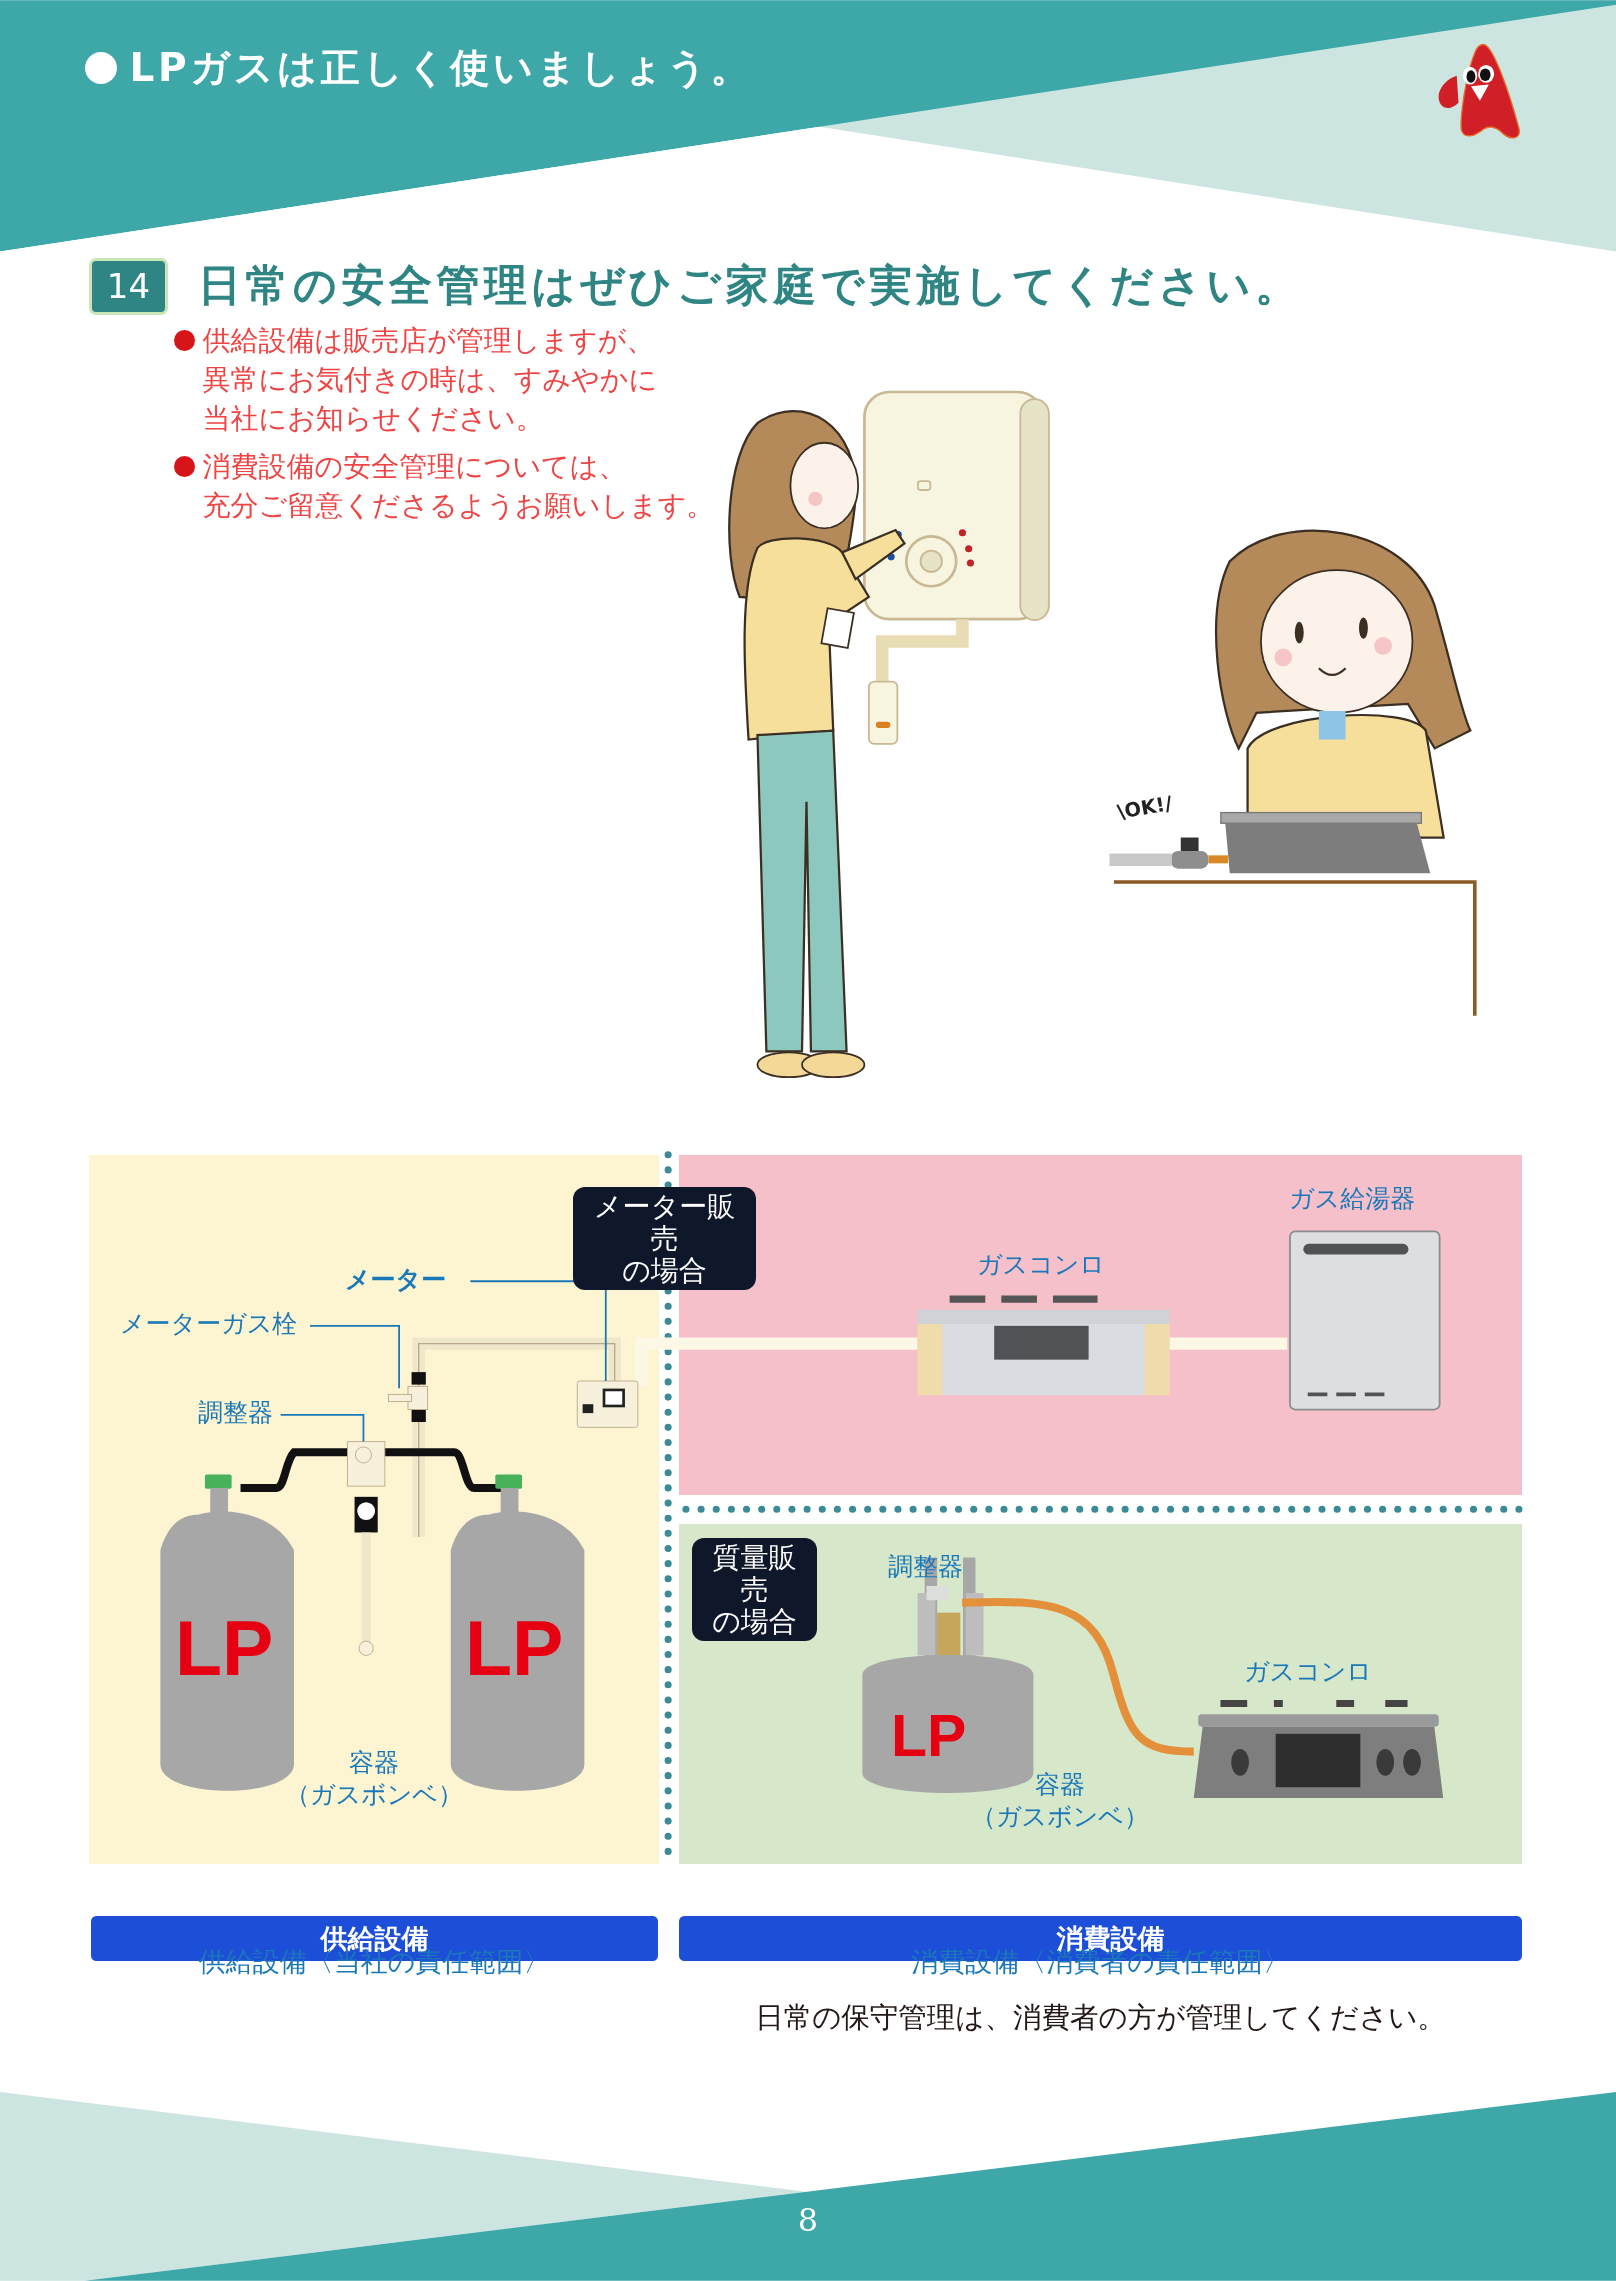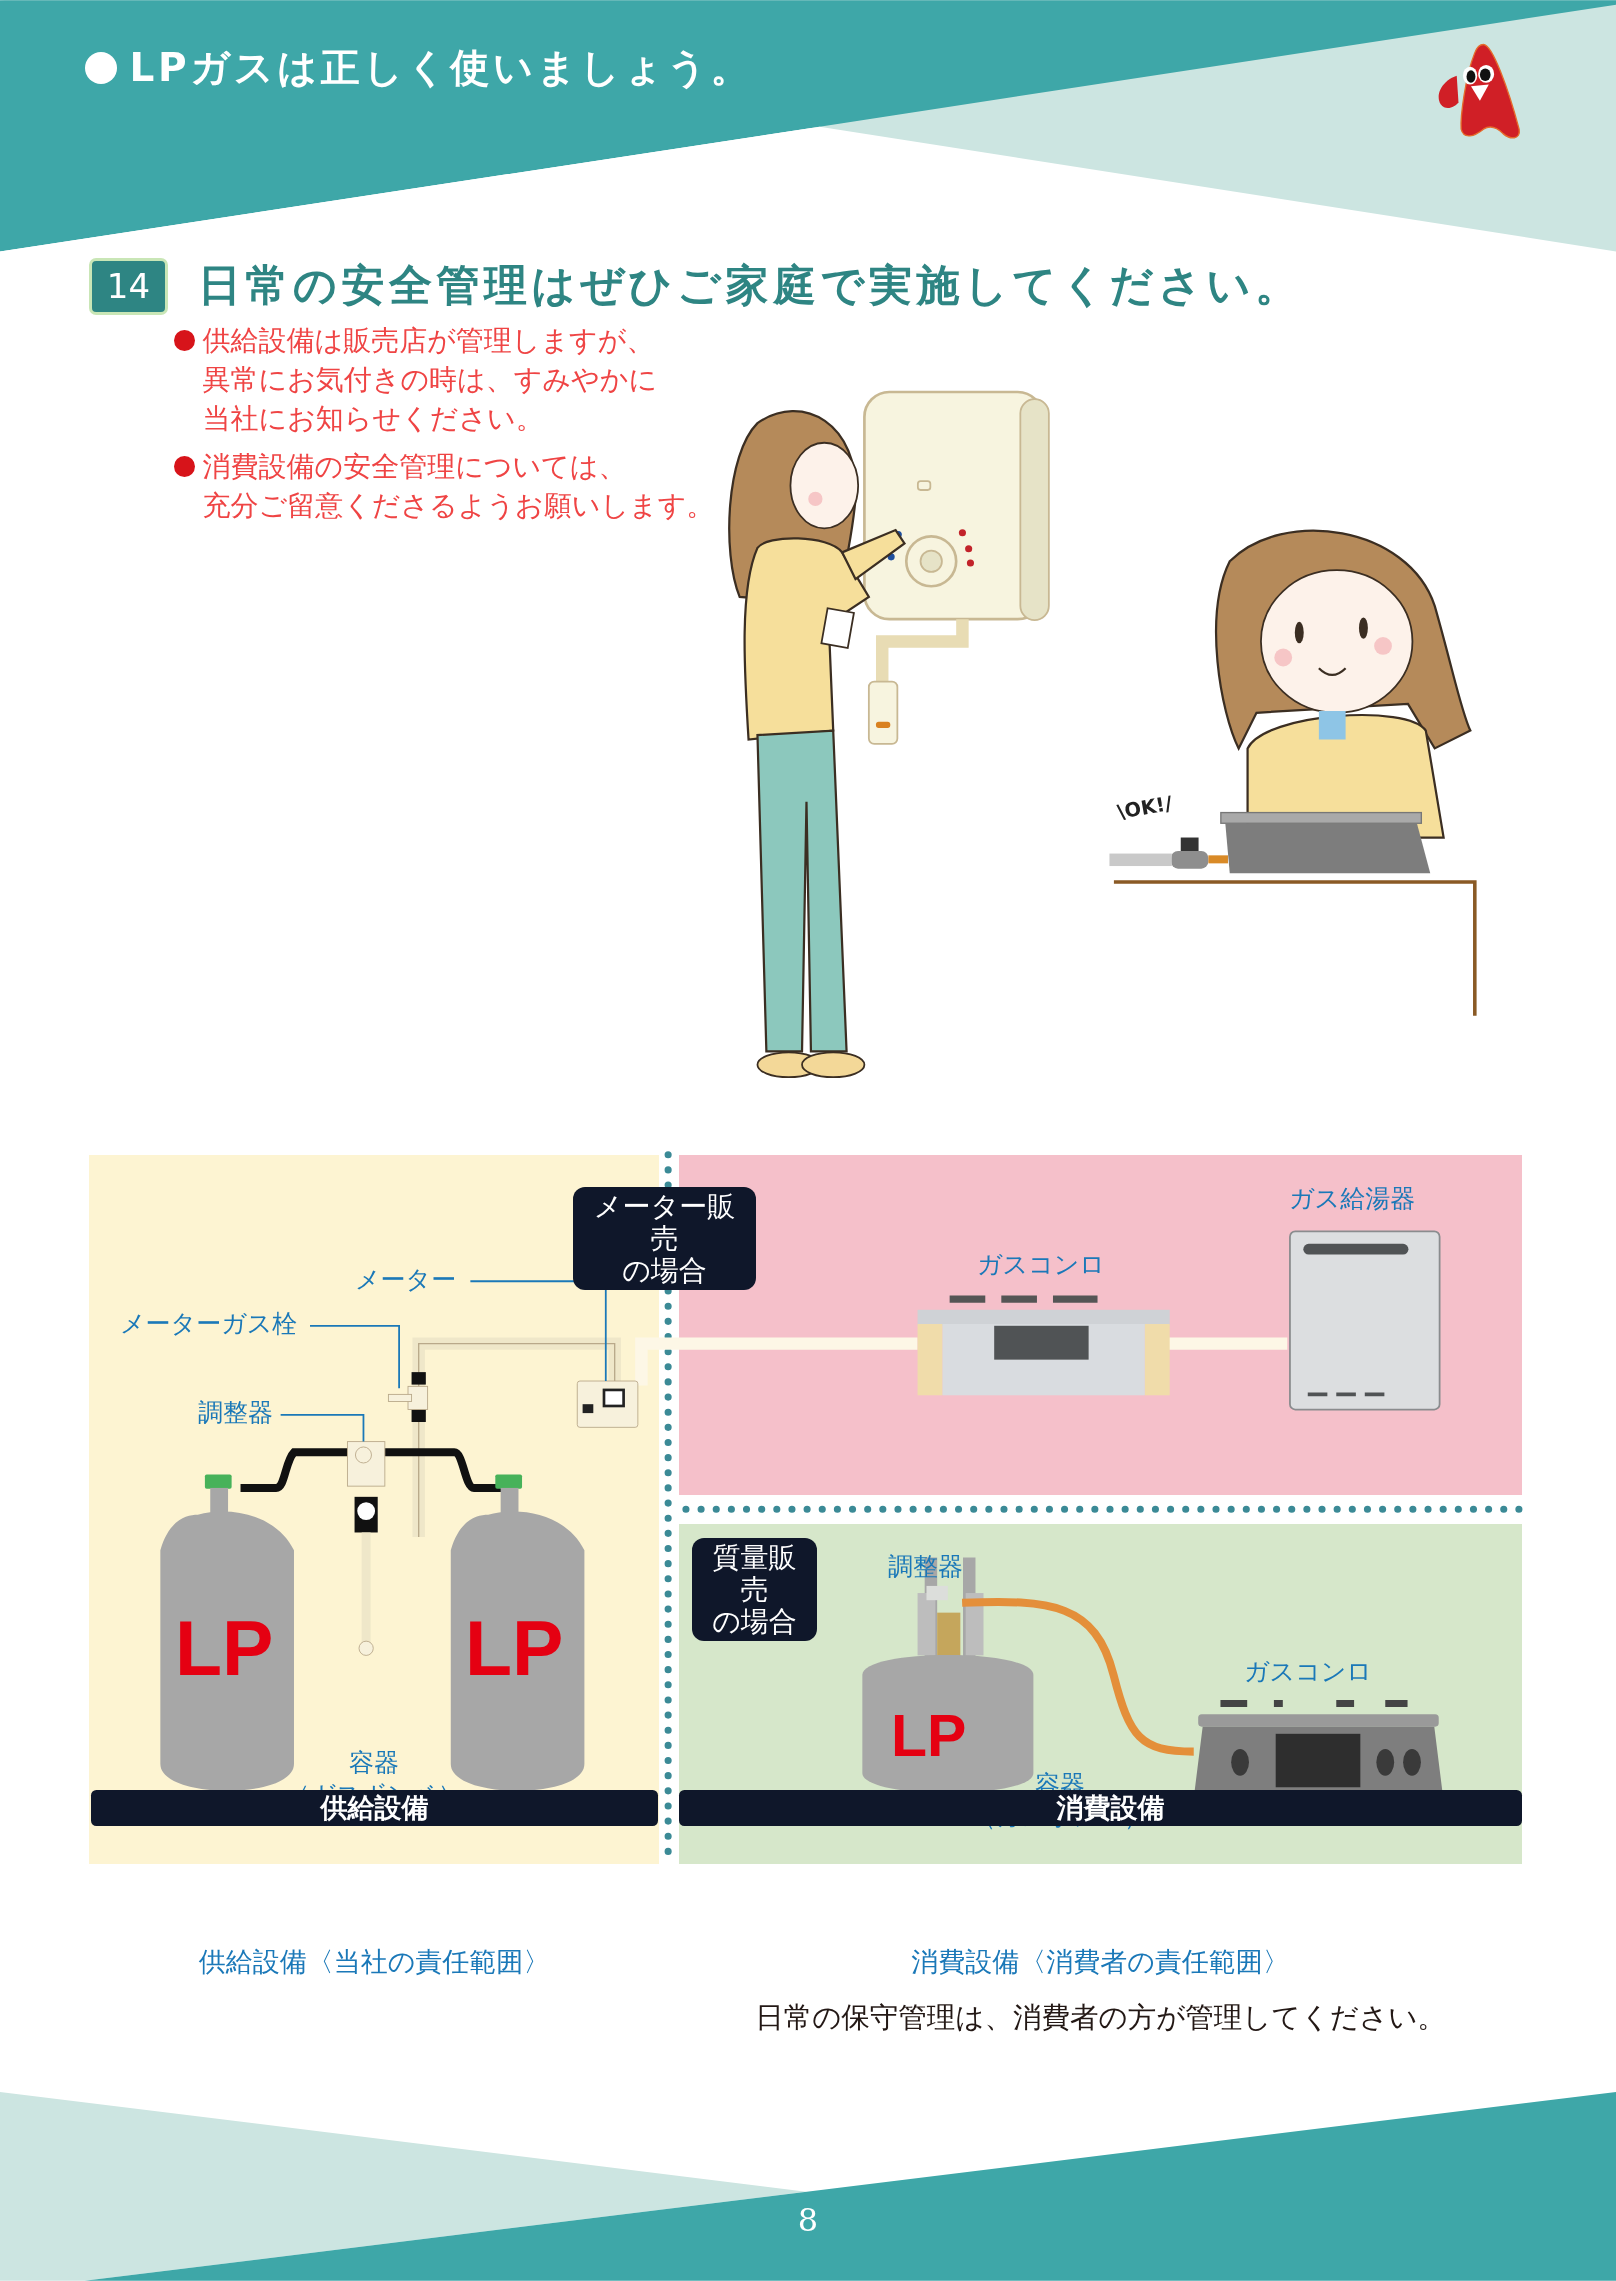--- a/index.html
+++ b/index.html
@@ -44,21 +44,21 @@
     line-height: 32px; text-align: center; border-radius: 12px; padding: 3.6px 9px; white-space: pre-line;
   }
   .tag-meter { left: 573px; top: 1187px; width: 183px; }
   .tag-mass { left: 692px; top: 1538px; width: 125px; }
 
   .lbl { position: absolute; color: #1a78b8; font-size: 25px; white-space: pre-line; text-align: center; line-height: 32px; }
 
   .lp { position: absolute; color: #e50012; font-weight: bold; font-family: "Liberation Sans", sans-serif; }
 
   .bar {
-    position: absolute; top: 1790px; height: 36px; background: #0f172a; border-radius: 5.3px;
+    position: absolute; top: 1916px; height: 45px; background: #1d4ed8; border-radius: 5.3px;
     color: #fff; font-size: 27px; font-weight: bold; display: flex; align-items: center; justify-content: center;
   }
   .bar-supply { left: 91px; width: 567px; }
   .bar-consume { left: 679px; width: 843px; padding-left: 20px; }
 
   .caption { position: absolute; top: 1944px; color: #1a78b8; font-size: 27px; text-align: center; }
   .cap-supply { left: 91px; width: 567px; }
   .cap-consume { left: 679px; width: 843px; }
   .note { position: absolute; left: 679px; width: 843px; top: 1991px; font-size: 28.5px; text-align: center; color: #231815; margin-top: 8px; }
 
@@ -249,21 +249,21 @@
 
 <div class="lp" style="left:175px; top:1604px; font-size:77px;">LP</div>
 <div class="lp" style="left:465px; top:1604px; font-size:77px;">LP</div>
 <div class="lp" style="left:891px; top:1702px; font-size:59px;">LP</div>
 
 <div class="blue-tag tag-meter">メーター販売
 の場合</div>
 <div class="blue-tag tag-mass">質量販売
 の場合</div>
 
-<div class="lbl" style="left:355px; top:1264px;">メーター</div>
+<div class="lbl" style="left:345px; top:1264px;font-weight:bold;">メーター</div>
 <div class="lbl" style="left:120px; top:1308px;">メーターガス栓</div>
 <div class="lbl" style="left:198px; top:1397px;">調整器</div>
 <div class="lbl" style="left:285px; top:1747px;">容器
 （ガスボンベ）</div>
 
 <div class="lbl" style="left:977px; top:1249px;">ガスコンロ</div>
 <div class="lbl" style="left:1289px; top:1183px;text-align:right;">ガス給湯器</div>
 
 <div class="lbl" style="left:888px; top:1551px;">調整器</div>
 <div class="lbl" style="left:1244px; top:1656px;">ガスコンロ</div>

